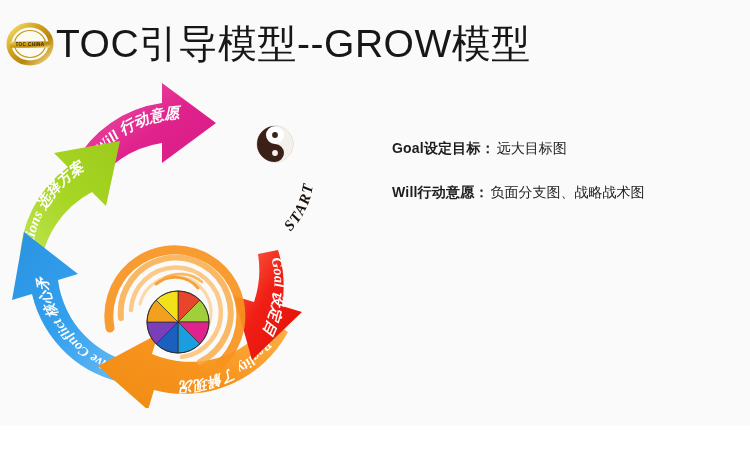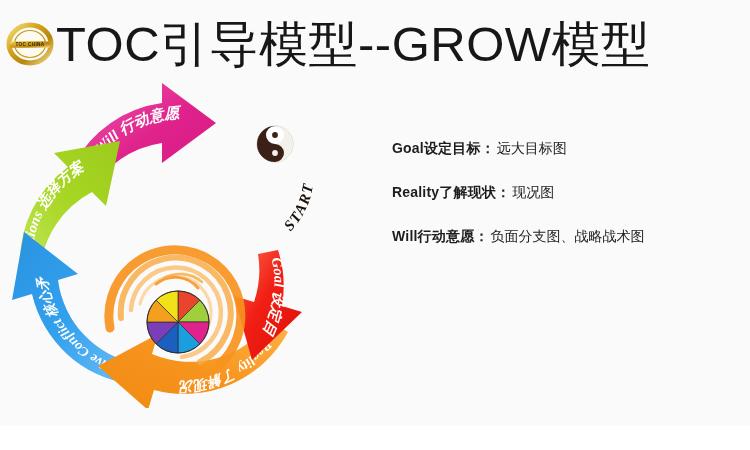--- a/index.html
+++ b/index.html
@@ -14,21 +14,21 @@
   }
   
   #title-row{
     position:absolute;left:6px;top:12px;width:740px;height:64px;
     display:flex;align-items:center;
   }
   #logo{
     width:48px;height:48px;flex:0 0 48px;position:relative;margin-right:2px;
   }
   #title-text{
-    font-size:49px;line-height:46px;color:#171717;
+    font-size:39px;line-height:46px;color:#171717;
     font-weight:500;letter-spacing:.5px;white-space:nowrap;
     font-family:"Liberation Sans","DejaVu Sans",sans-serif;
   }
   
   #cycle{position:absolute;left:2px;top:78px;width:372px;height:330px;}
   #cycle svg{display:block;}
   
   #bullets{
     position:absolute;left:392px;top:126px;width:356px;
   }
@@ -213,23 +213,20 @@
       </g>
     </svg>
   </div>
 
   <div id="bullets">
 
     <div class="bullet">
       <span class="lab">Goal设定目标</span><span class="sep">：</span><span class="val">远大目标图</span>
     </div>
 
-    <div class="bullet">
-      <span class="lab">Reality了解现状</span><span class="sep">：</span><span class="val">现况图</span>
-    </div>
 
 
 
     <div class="bullet">
       <span class="lab">Will行动意愿</span><span class="sep">：</span><span class="val">负面分支图、战略战术图</span>
     </div>
 
   </div>
 </div>
 

